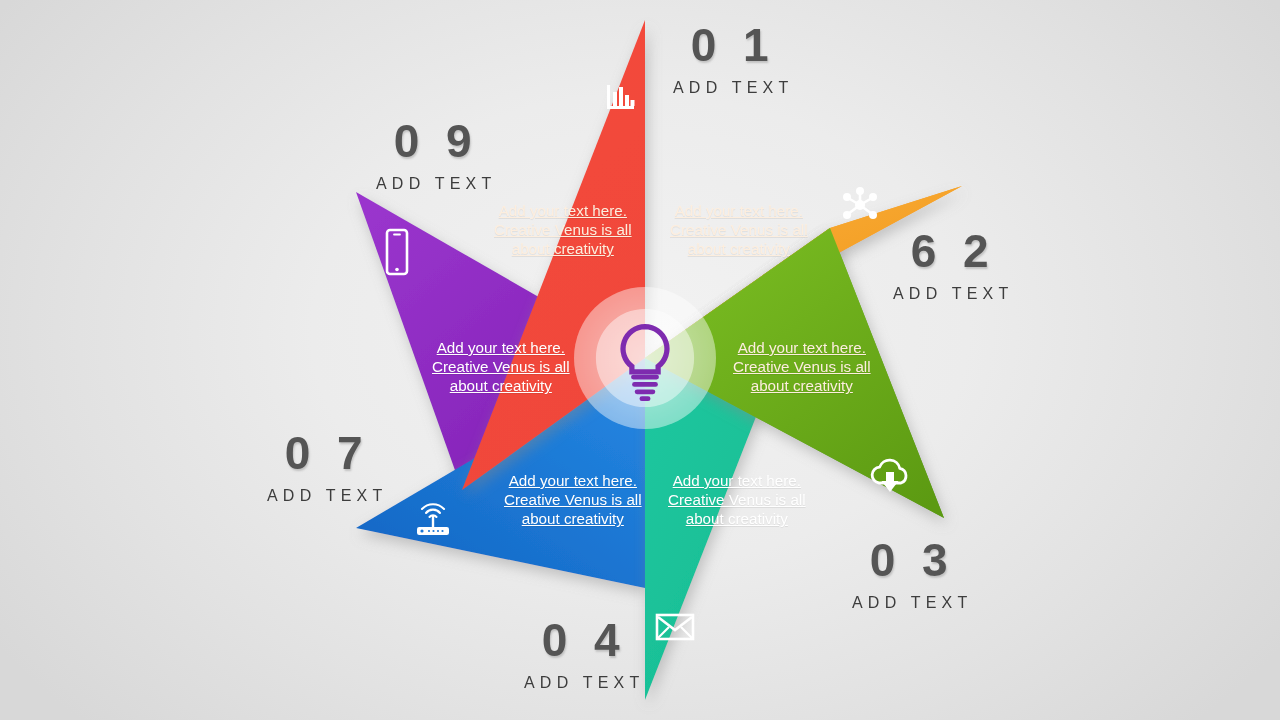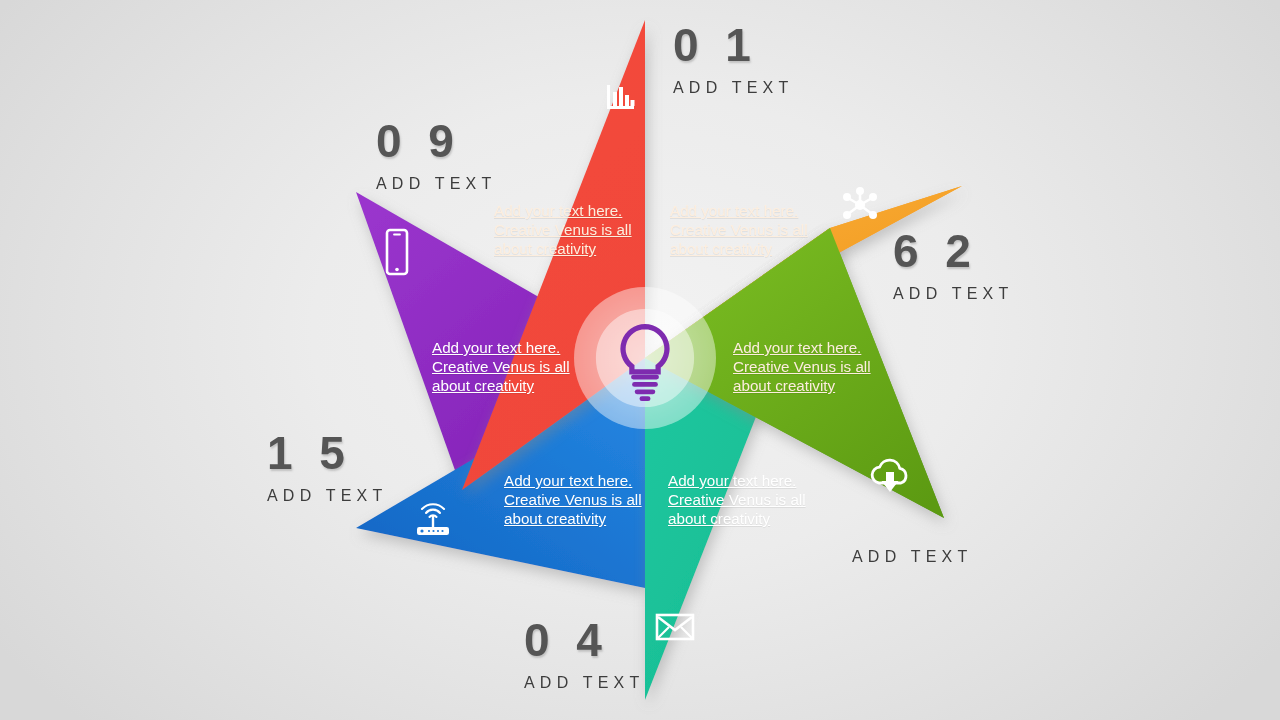--- a/index.html
+++ b/index.html
@@ -3,21 +3,21 @@
 <meta charset="utf-8">
 <style>
   html,body{margin:0;padding:0;}
   body{
     width:1280px;height:720px;overflow:hidden;
     font-family:"Liberation Sans", sans-serif;
     background:
       radial-gradient(ellipse 780px 560px at 640px 330px, #f2f2f2 0%, #ececec 42%, #e2e2e2 72%, #d8d8d8 100%);
     position:relative;
   }
-  #stage{position:absolute;inset:0;width:1157px;height:720px;}
+  #stage{position:absolute;inset:0;width:1157px;height:720px;text-align:center;}
   svg#pinwheel{position:absolute;left:0;top:0;width:1280px;height:720px;}
 
   .num-block{position:absolute;color:#4a4a4a;user-select:none;}
   .num{
     font-size:46px;font-weight:bold;letter-spacing:7px;
     color:#555;line-height:1;
     text-shadow:1px 2px 2px rgba(120,120,120,.35);
   }
   .num-sub{
     font-size:16px;letter-spacing:5.2px;color:#3d3d3d;
@@ -128,30 +128,31 @@
     <div class="num">0 1</div>
     <div class="num-sub">ADD TEXT</div>
   </div>
 
   <div class="num-block" style="left:893px;top:228px;">
     <div class="num">6 2</div>
     <div class="num-sub">ADD TEXT</div>
   </div>
 
   <div class="num-block" style="left:852px;top:537px;">
+    <div class="num">0 3</div>
     <div class="num-sub">ADD TEXT</div>
   </div>
 
   <div class="num-block" style="left:524px;top:617px;">
     <div class="num">0 4</div>
     <div class="num-sub">ADD TEXT</div>
   </div>
 
   <div class="num-block" style="left:267px;top:430px;">
-    <div class="num">1 5</div>
+    <div class="num">0 7</div>
     <div class="num-sub">ADD TEXT</div>
   </div>
 
   <div class="num-block" style="left:376px;top:118px;">
     <div class="num">0 9</div>
     <div class="num-sub">ADD TEXT</div>
   </div>
 
   <div class="blade-text pale" style="left:494px;top:201px;">Add your text here.
 Creative Venus is all

